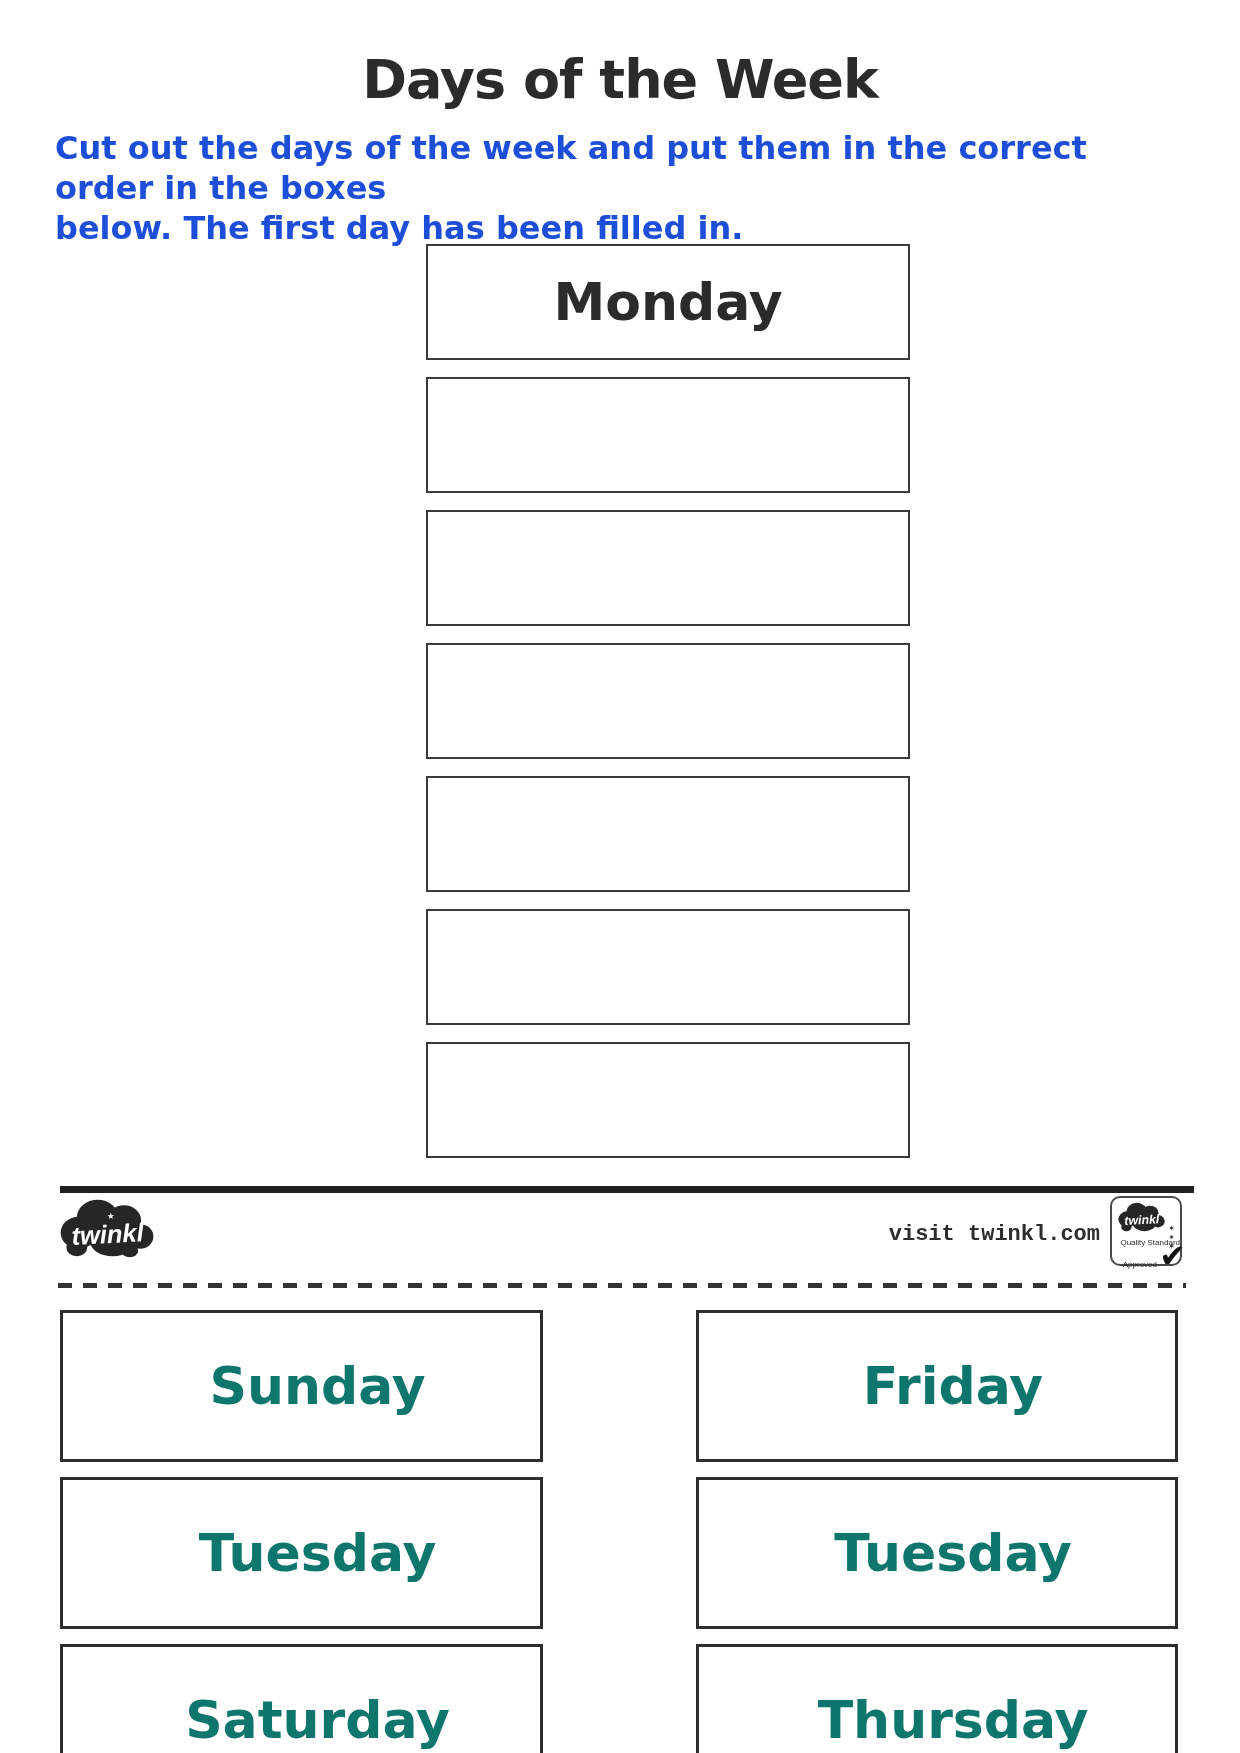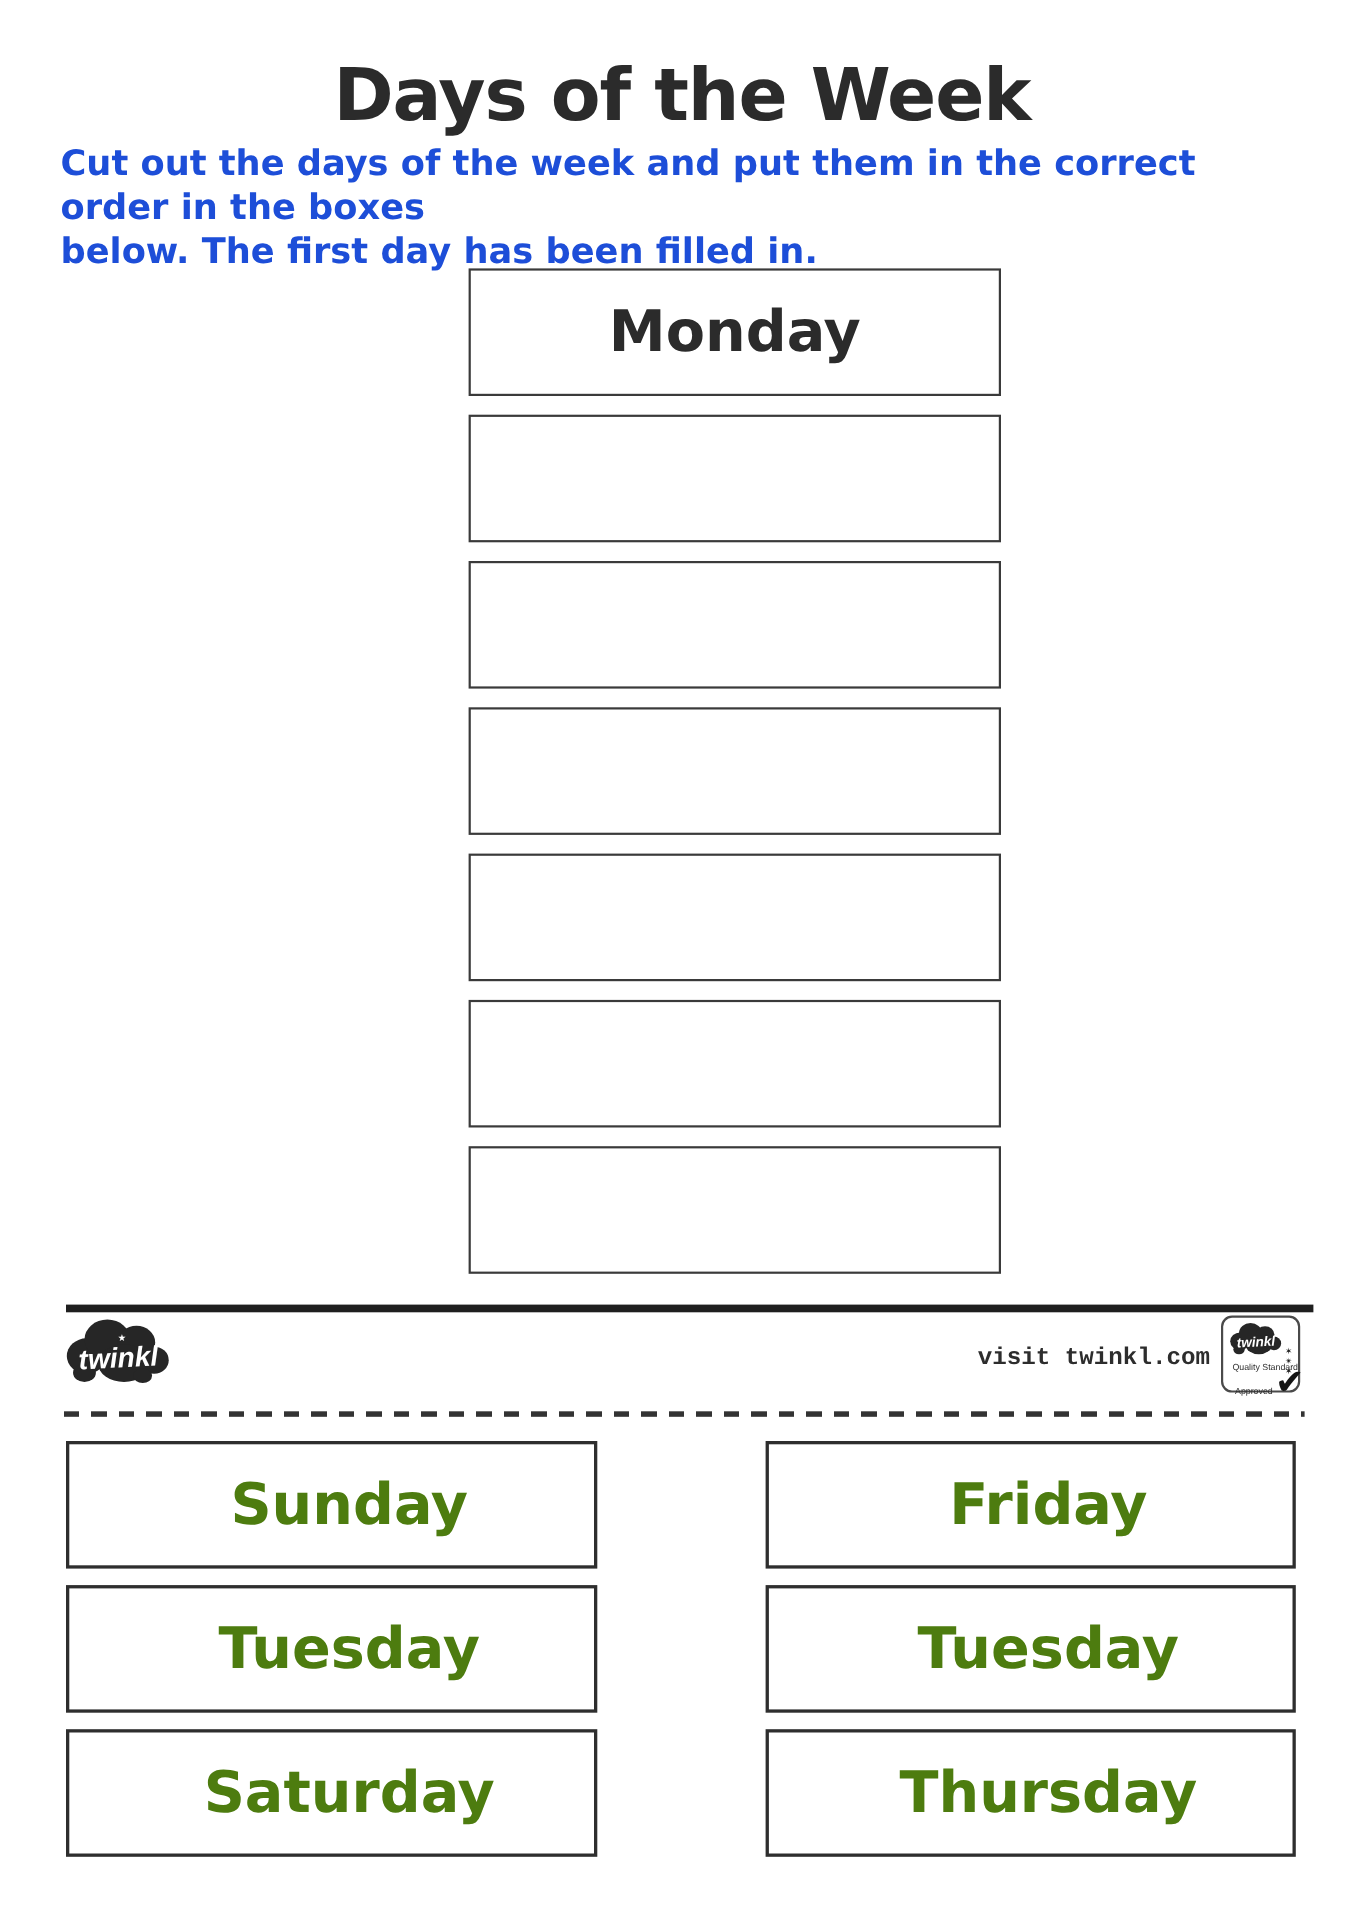--- a/index.html
+++ b/index.html
@@ -7,21 +7,21 @@
     position:relative;
     width:1240px;height:1753px;
     background:#ffffff;
     font-family:"DejaVu Sans","Liberation Sans",sans-serif;
     color:#2d2d2d;
     overflow:hidden;
   }
   .title{
     position:absolute;top:48px;left:0;width:1240px;
     text-align:center;
-    font-size:66px;font-weight:bold;letter-spacing:-1px;
+    font-size:54px;font-weight:bold;letter-spacing:-1px;
     color:#2b2b2b;
   }
   .instructions{
     position:absolute;top:128px;left:55px;width:1140px;
     font-size:32px;line-height:40px;color:#1d4ed8;font-weight:bold;
   }
   .instructions .line{display:block;}
   .slots{
     position:absolute;left:378px;top:244px;width:484px;padding-left:48px;
   }
@@ -71,24 +71,24 @@
     position:absolute;left:58px;top:1283px;width:1128px;height:5px;
     background:repeating-linear-gradient(90deg,#333333 0 14px,transparent 14px 25px);
   }
   .cards{
     position:absolute;left:60px;top:1310px;
     display:grid;
     grid-template-columns:483px 482px;
     column-gap:153px;row-gap:15px;
   }
   .card{
-    box-sizing:border-box;height:116px;
+    box-sizing:border-box;height:152px;
     border:3px solid #2e2e2e;background:#ffffff;
     display:flex;align-items:center;justify-content:center;
-    font-size:52px;font-weight:bold;color:#4d7c0f;padding-left:32px;
+    font-size:52px;font-weight:bold;color:#0f766e;padding-left:32px;
   }
 </style>
 </head>
 <body>
 
 <div class="page">
 
   <div class="title">Days of the Week</div>
 
   <div class="instructions">

